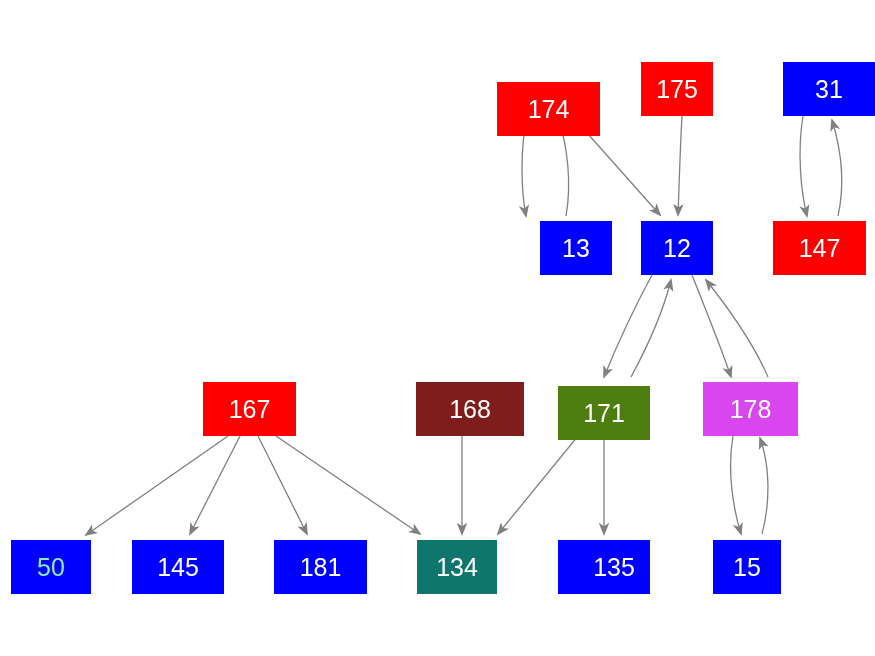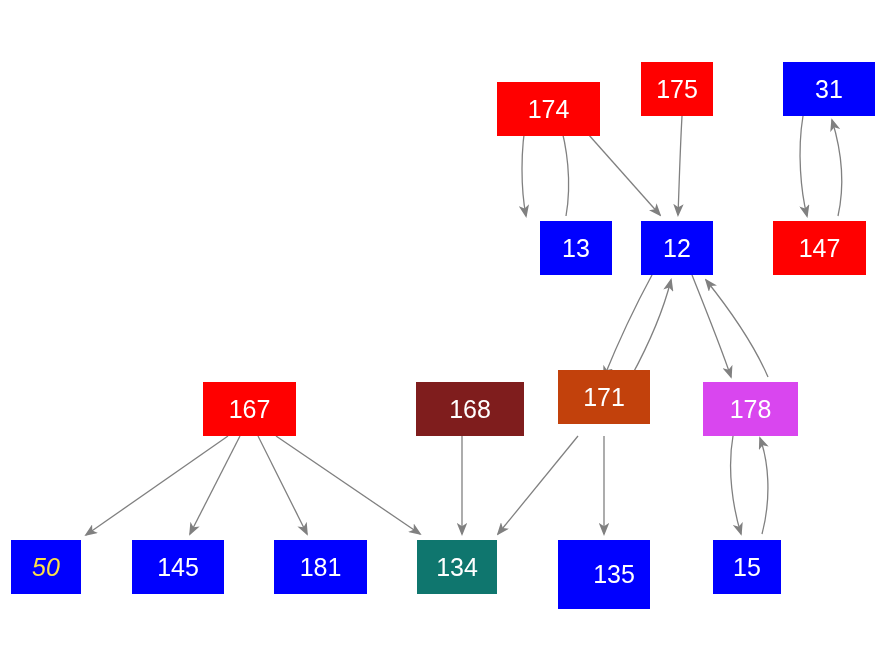--- a/index.html
+++ b/index.html
@@ -89,38 +89,38 @@
       </div>
       <div class="node node-red" style="left: 773px; top: 221px; width: 93px; height: 54px; background: rgb(255, 0, 0); color: rgb(255, 255, 255);">
         <span class="node-label">147</span>
       </div>
       <div class="node node-red" style="left: 203px; top: 382px; width: 93px; height: 54px; background: rgb(255, 0, 0); color: rgb(255, 255, 255);">
         <span class="node-label">167</span>
       </div>
       <div class="node node-red" style="left: 416px; top: 382px; width: 108px; height: 54px; background: #7f1d1d; color: rgb(255, 255, 255);">
         <span class="node-label">168</span>
       </div>
-      <div class="node node-red" style="left: 558px; top: 370px; width: 92px; height: 54px; background: #c2410c; color: rgb(255, 255, 255);">
+      <div class="node node-red" style="left: 558px; top: 386px; width: 92px; height: 54px; background: #4d7c0f; color: rgb(255, 255, 255);">
         <span class="node-label">171</span>
       </div>
       <div class="node node-red" style="left: 703px; top: 382px; width: 95px; height: 54px; background: #d946ef; color: rgb(255, 255, 255);">
         <span class="node-label">178</span>
       </div>
-      <div class="node node-blue" style="left: 11px; top: 540px; width: 70px; height: 54px; background: rgb(0, 0, 255); color: #fde047; font-style: italic;">
+      <div class="node node-blue" style="left: 11px; top: 540px; width: 80px; height: 54px; background: rgb(0, 0, 255); color: #86efac;">
         <span class="node-label">50</span>
       </div>
       <div class="node node-blue" style="left: 132px; top: 540px; width: 92px; height: 54px; background: rgb(0, 0, 255); color: rgb(255, 255, 255);">
         <span class="node-label">145</span>
       </div>
       <div class="node node-blue" style="left: 274px; top: 540px; width: 93px; height: 54px; background: rgb(0, 0, 255); color: rgb(255, 255, 255);">
         <span class="node-label">181</span>
       </div>
       <div class="node node-blue" style="left: 417px; top: 540px; width: 80px; height: 54px; background: #0f766e; color: rgb(255, 255, 255);">
         <span class="node-label">134</span>
       </div>
-      <div class="node node-blue" style="left: 558px; top: 540px; width: 92px; height: 69px; background: rgb(0, 0, 255); color: rgb(255, 255, 255); padding-left: 20px;">
+      <div class="node node-blue" style="left: 558px; top: 540px; width: 92px; height: 54px; background: rgb(0, 0, 255); color: rgb(255, 255, 255); padding-left: 20px;">
         <span class="node-label">135</span>
       </div>
       <div class="node node-blue" style="left: 713px; top: 540px; width: 68px; height: 54px; background: rgb(0, 0, 255); color: rgb(255, 255, 255);">
         <span class="node-label">15</span>
       </div>
     </div>
 </div>
 
 </body></html>

